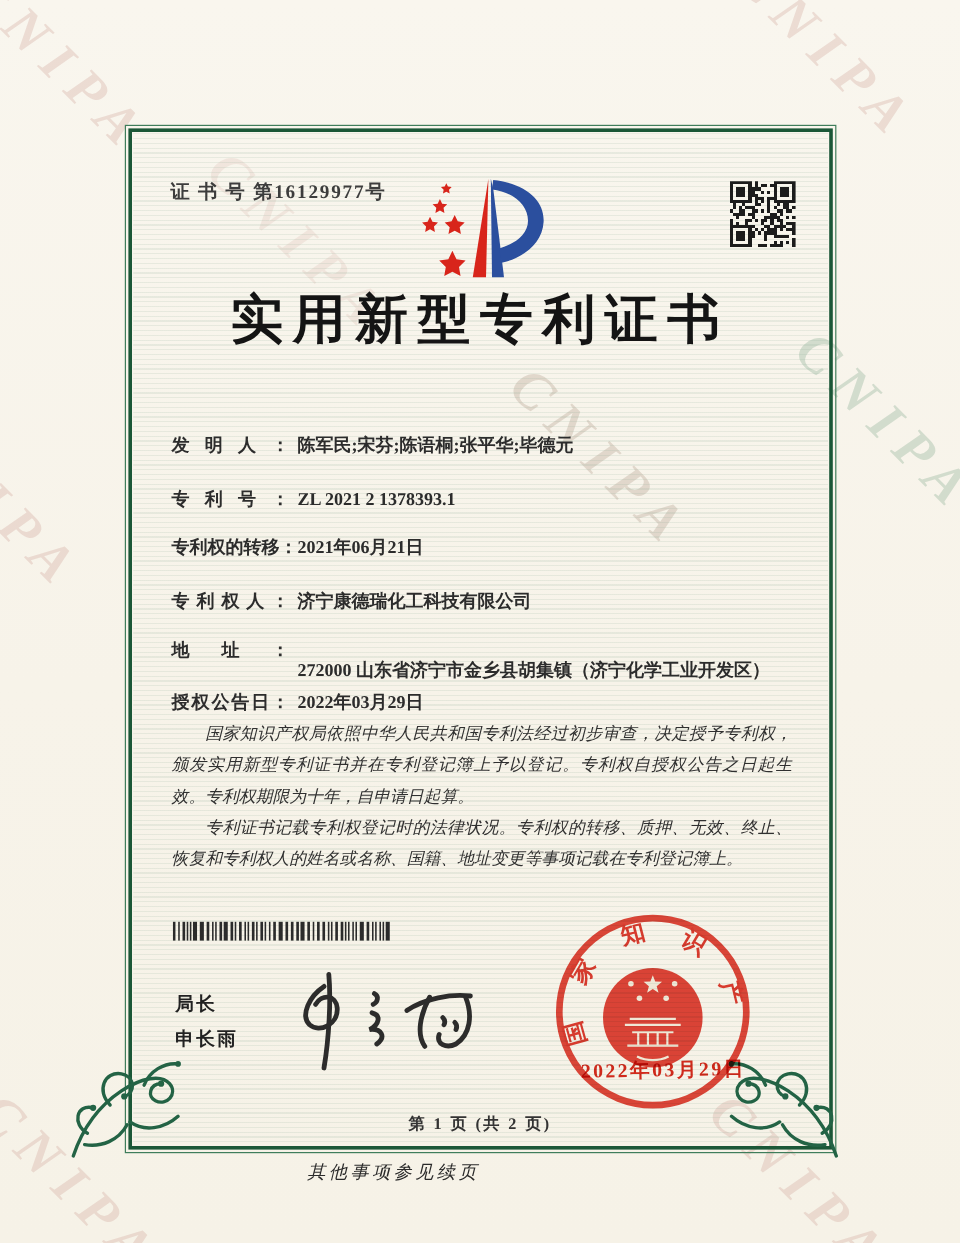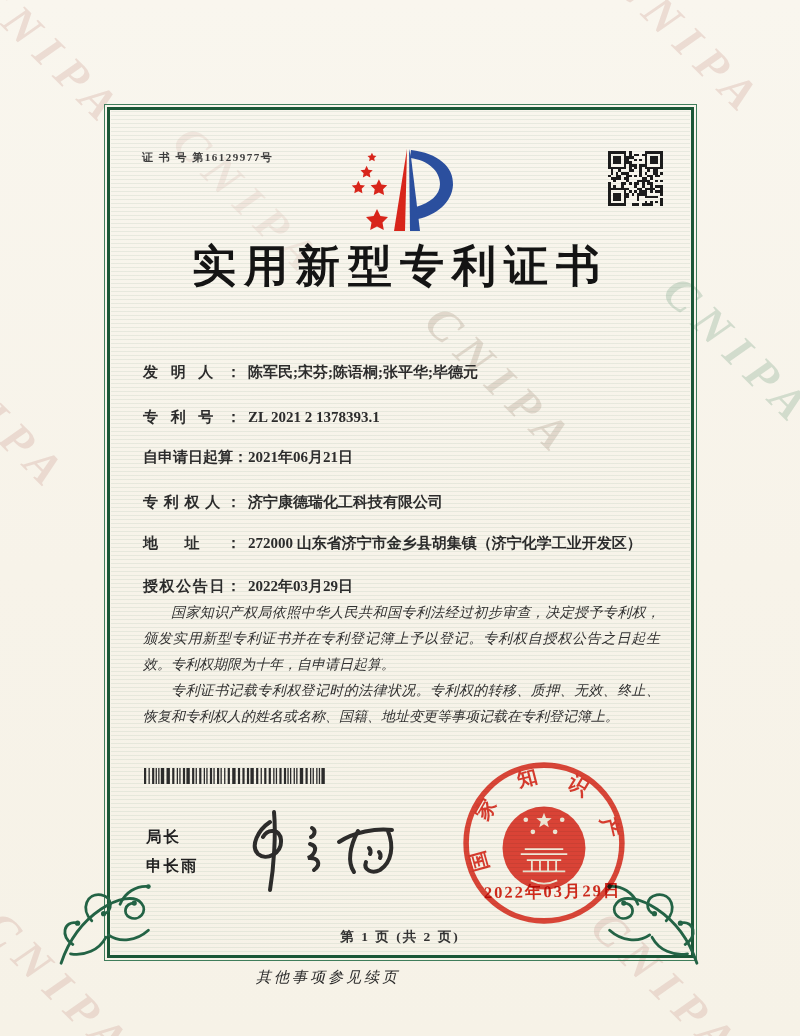--- a/index.html
+++ b/index.html
@@ -19,33 +19,33 @@
   
   .frame{position:absolute; left:104px; top:104px; width:591px; height:855px;
          border:1px solid #3f7d5b;}
   .frame::before{content:""; position:absolute; inset:2px; border:3px solid #1b5737;}
   .frame .pattern{position:absolute; inset:6px;
      background:repeating-linear-gradient(180deg,
         rgba(140,172,150,0.16) 0px, rgba(140,172,150,0.16) 1px,
         rgba(255,255,255,0) 1px,  rgba(255,255,255,0) 4px);}
   .flourish{position:absolute; width:118px; height:118px;}
   
-  .cert-no{position:absolute; left:142px; top:150px; font-size:11px;
+  .cert-no{position:absolute; left:142px; top:150px; font-size:16px;
            letter-spacing:1.5px; color:#3d3d3d; font-weight:600;}
   .logo{position:absolute; left:350px; top:141px; width:118px; height:97px;}
   .qr{position:absolute; left:608px; top:151px; width:55px; height:55px;}
   .title{position:absolute; left:0; top:237px; width:800px; text-align:center;
          font-size:44px; font-weight:700; letter-spacing:8px; color:#141414;}
   
   .field{position:absolute; left:143px; font-size:15px; font-weight:600;
          color:#2c2c2c; line-height:21px; white-space:nowrap;}
   .flabel{display:inline-block; width:98px; text-align:justify;
           text-align-last:justify; vertical-align:top;}
   .fvalue{display:inline-block; margin-left:7px; vertical-align:top;}
-  .fvalue.wrap{white-space:normal; width:408px; text-align:justify;}
+  .fvalue.wrap{white-space:normal; width:408px; text-align:justify;margin-top:16px;}
   .field.right{left:407px;}
   
   .paras{position:absolute; left:143px; top:600px; width:517px; font-size:14px;
          line-height:26px; font-style:italic; color:#303030; text-align:justify;}
   .paras p{margin:0; text-indent:2em;}
   
   .barcode{position:absolute; left:144px; top:768px; width:184px; height:16px;}
   .signer-title{position:absolute; left:146px; top:827px; font-size:15.5px;
                 font-weight:700; letter-spacing:2px; color:#222;}
   .signer-name{position:absolute; left:146px; top:856px; font-size:15.5px;
@@ -364,21 +364,21 @@
 
   <div class="title">实用新型专利证书</div>
 
   <div class="field" style="top:362px">
     <span class="flabel">发明人：</span><span class="fvalue">陈军民;宋芬;陈语桐;张平华;毕德元</span>
   </div>
   <div class="field" style="top:407px">
     <span class="flabel">专利号：</span><span class="fvalue">ZL 2021 2 1378393.1</span>
   </div>
   <div class="field" style="top:447px">
-    <span class="flabel">自申请日起算：</span><span class="fvalue">2021年06月21日</span>
+    <span class="flabel">专利权的转移：</span><span class="fvalue">2021年06月21日</span>
   </div>
   <div class="field" style="top:492px">
     <span class="flabel">专利权人：</span><span class="fvalue">济宁康德瑞化工科技有限公司</span>
   </div>
   <div class="field" style="top:533px">
     <span class="flabel">地址：</span><span class="fvalue wrap">272000 山东省济宁市金乡县胡集镇（济宁化学工业开发区）</span>
   </div>
   <div class="field" style="top:576px">
     <span class="flabel">授权公告日：</span><span class="fvalue">2022年03月29日</span>
   </div>

